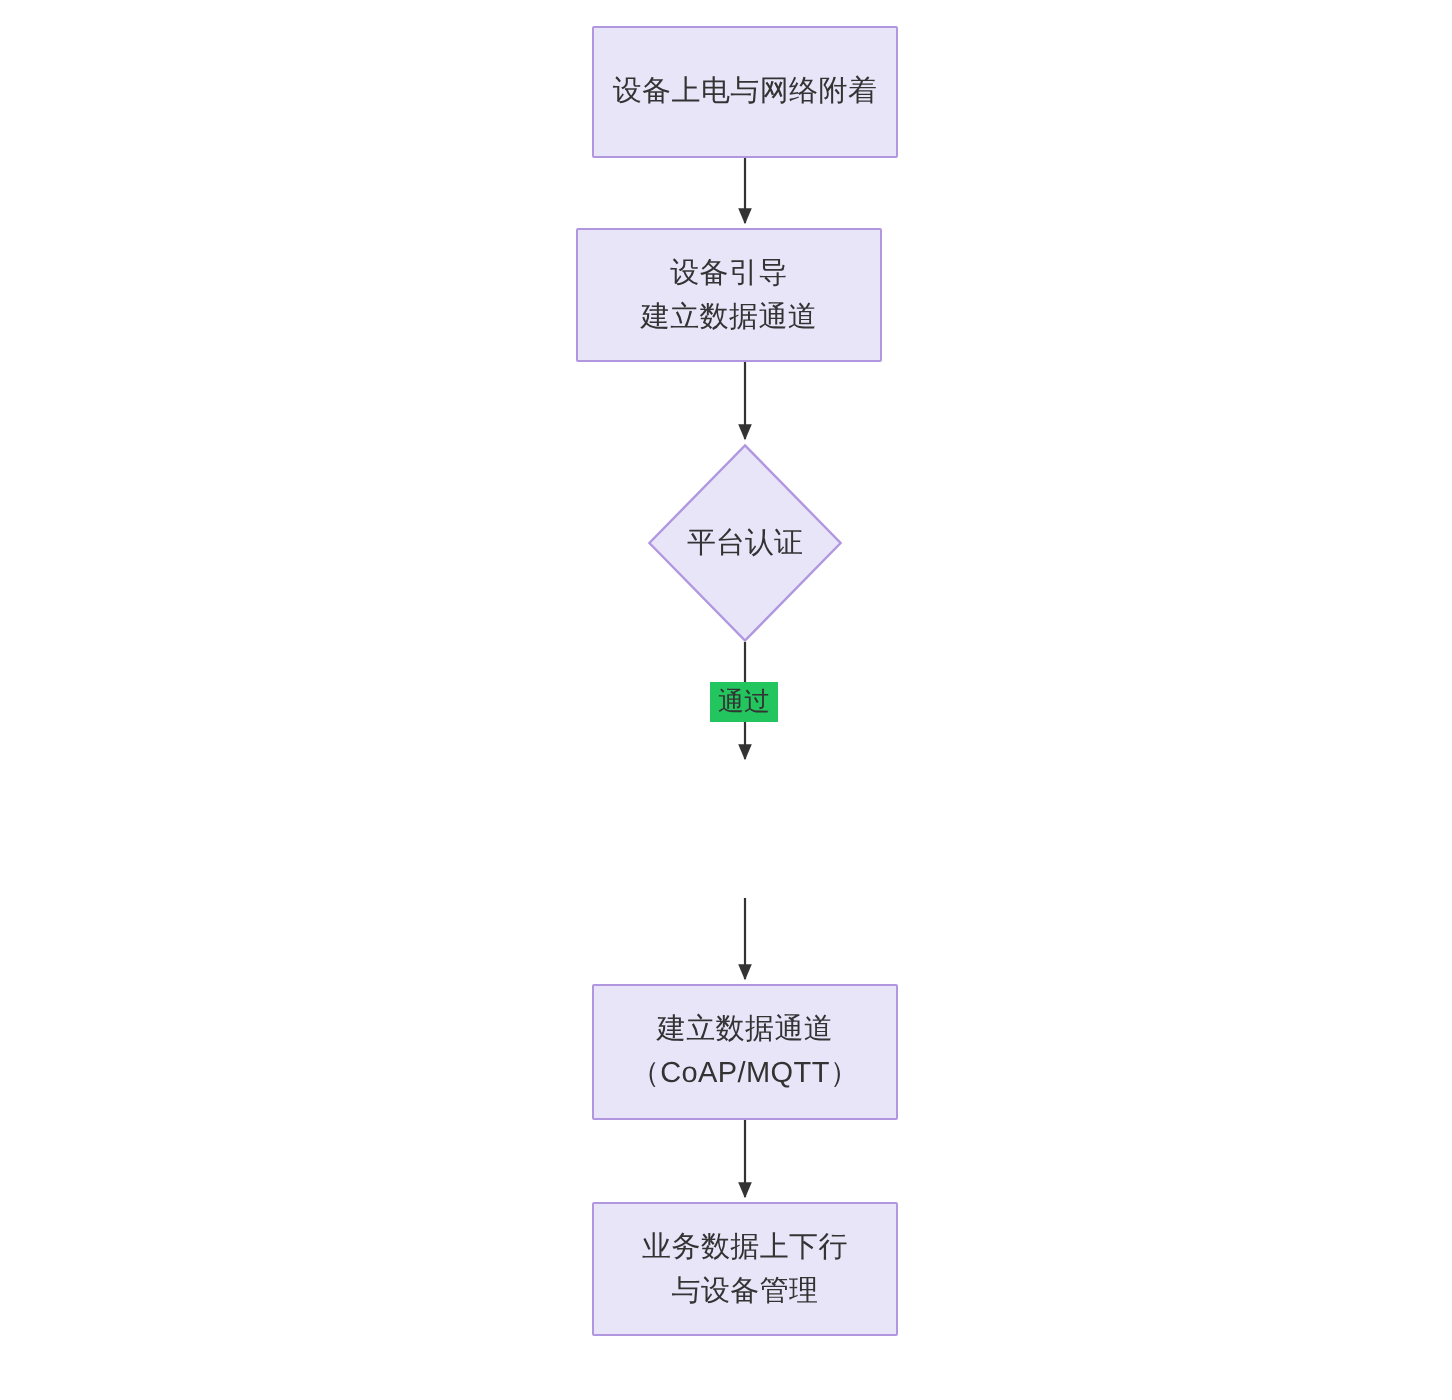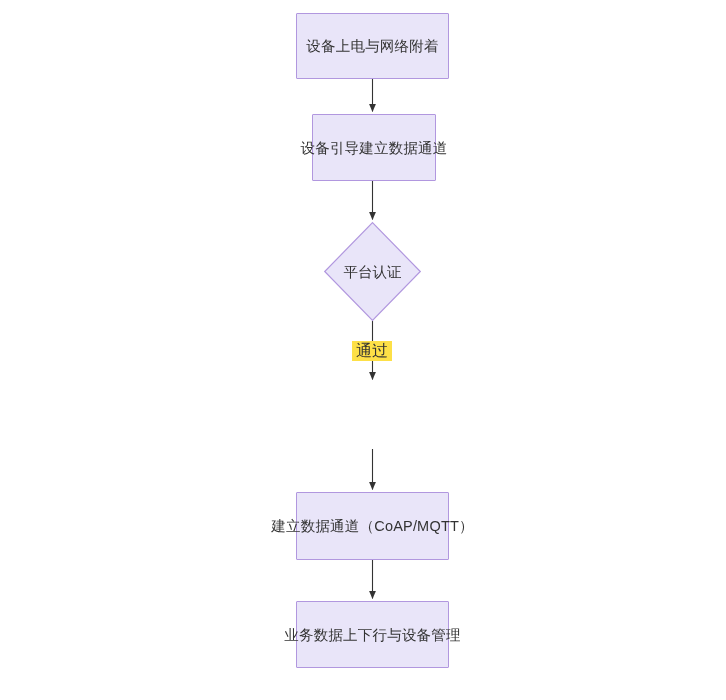--- a/index.html
+++ b/index.html
@@ -22,21 +22,21 @@
     inset: 0;
     width: 726px;
     height: 700px;
   }
 
   
   .node {
     position: absolute;
     box-sizing: border-box;
     display: flex;
-    flex-direction: row;
+    flex-direction: column;
     align-items: center;
     justify-content: center;
   }
 
   .node-rect {
     background: #e9e5f9;
     border: 1px solid #b197df;
     border-radius: 1px;
   }
 
@@ -82,24 +82,24 @@
     left: 0;
     top: 0;
     width: 726px;
     height: 700px;
     pointer-events: none;
   }
   .edge svg { display: block; overflow: visible; }
 
   .edge-label {
     position: absolute;
-    font-size: 16px;
+    font-size: 13px;
     line-height: 18px;
     color: #333333;
-    background: #fde047;
+    background: #22c55e;
     padding: 1px 4px;
     white-space: nowrap;
     transform: translateX(-50%);
   }
 </style>
 </head>
 <body>
 
 <div id="flowchart">
 
@@ -122,21 +122,21 @@
       <line x1="372.5" y1="560" x2="372.5" y2="598.5" stroke="#333333" stroke-width="1.1" marker-end="url(#arrowhead)"></line>
     </svg>
   </div>
 
   <div class="edge-label" style="left:372px; top:341px;">通过</div>
 
   <div class="node node-rect" style="left:296px; top:13px; width:153px; height:66px;">
     <div class="node-label">设备上电与网络附着</div>
   </div>
 
-  <div class="node node-rect" style="left:312px; top:114px; width:124px; height:67px;">
+  <div class="node node-rect" style="left:288px; top:114px; width:153px; height:67px;">
     <div class="node-label">设备引导</div>
     <div class="node-label">建立数据通道</div>
   </div>
 
   <div class="node node-diamond" style="left:324px; top:222px; width:97px; height:99px;">
     <div class="diamond-shape">
       <svg viewBox="0 0 97 99" preserveAspectRatio="none" xmlns="http://www.w3.org/2000/svg">
         <polygon points="48.5,0.7 96.3,49.5 48.5,98.3 0.7,49.5" fill="#e9e5f9" stroke="#b197df" stroke-width="1.2"></polygon>
       </svg>
     </div>

